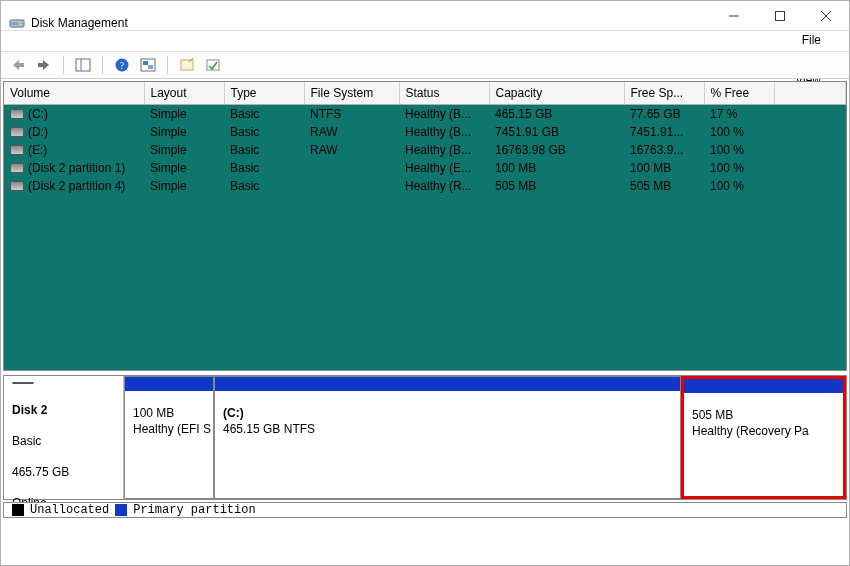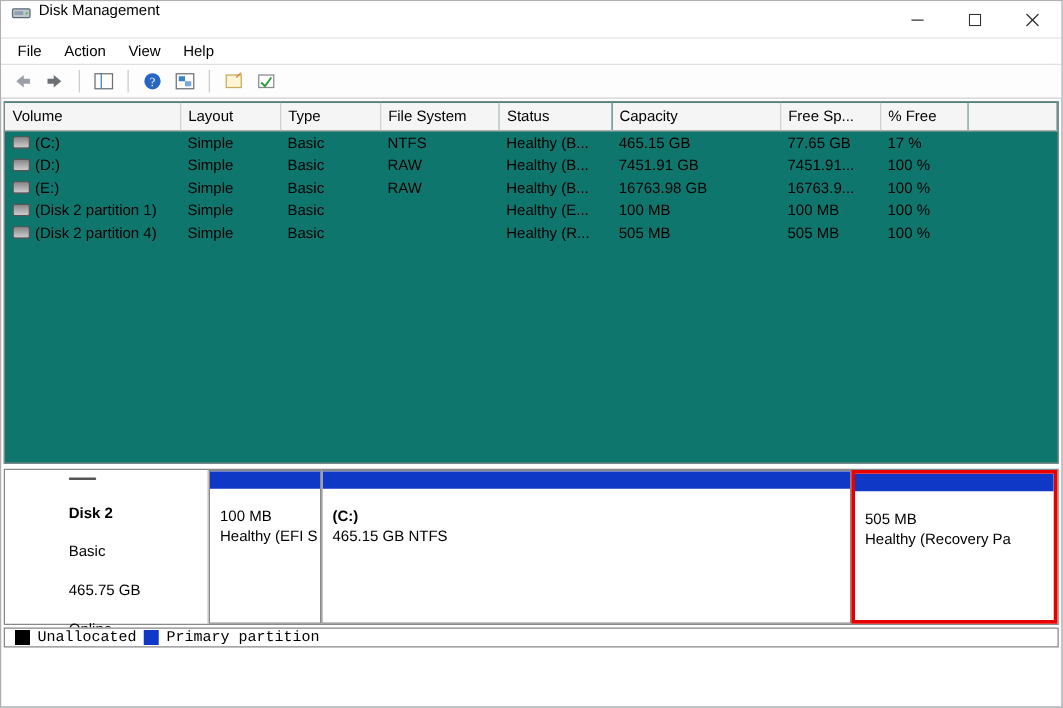--- a/index.html
+++ b/index.html
@@ -16,21 +16,21 @@
     border: 1px solid #b0b0b0;
     display: flex;
     flex-direction: column;
     background: #fff;
     position: relative;
   }
   
   .titlebar {
     height: 30px;
     display: flex;
-    align-items: flex-start;
+    align-items: flex-end;
     padding-left: 8px;
     border-bottom: 1px solid #e0e0e0;
     background: #fff;
   }
   .titlebar .app-icon {
     width: 16px; height: 16px;
     margin-right: 6px;
     display:inline-flex;align-items:center;justify-content:center;
   }
   .titlebar .title { font-size: 12px; }
@@ -40,24 +40,25 @@
     display: flex; align-items: center; justify-content: center;
     font-family: "Segoe UI Symbol", sans-serif;
     font-size: 10px;
     color:#333;
   }
   .winbtn.close { width: 46px; }
   
   .menubar {
     height: 20px;
     display: flex;
-    align-items: center;
-    padding: 0 5px;
+    align-items: flex-end;
+    padding: 0 20px;
     gap: 2px;
     background:#fff;
+    flex-direction:column;
   }
   .menuitem {
     padding: 2px 8px;
     font-size: 12px;
   }
   
   .toolbar {
     height: 28px;
     display: flex;
     align-items: center;
@@ -125,21 +126,20 @@
     display: flex;
     padding: 0;
   }
   .disk-info {
     width: 120px;
     border-right: 1px solid #bbb;
     padding: 6px 8px;
     display:flex;
     flex-direction:column;
     gap:17px;
-    margin-left:43px;
   }
   .disk-info .disk-icon {
     width:22px;height:14px;
     background:linear-gradient(#888,#ddd);
     border:1px solid #555;
     border-radius:2px;
     margin-bottom:2px;
   }
   .disk-info .disk-name { font-weight:600; }
   .disk-parts {

